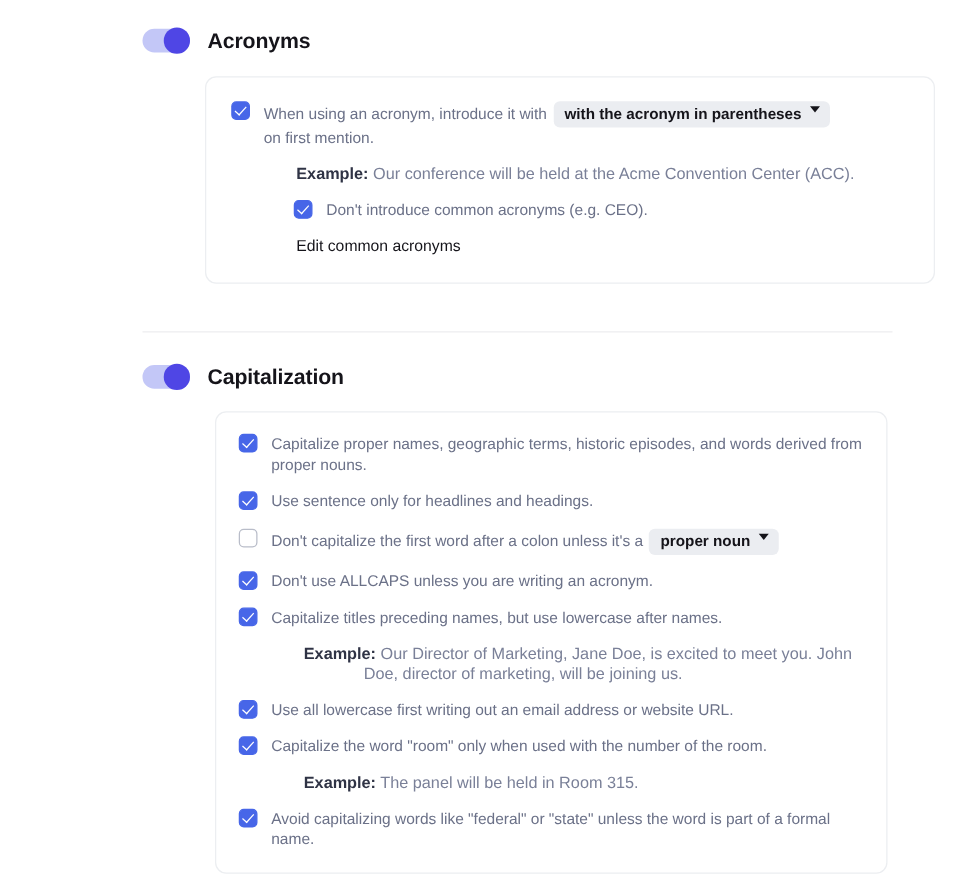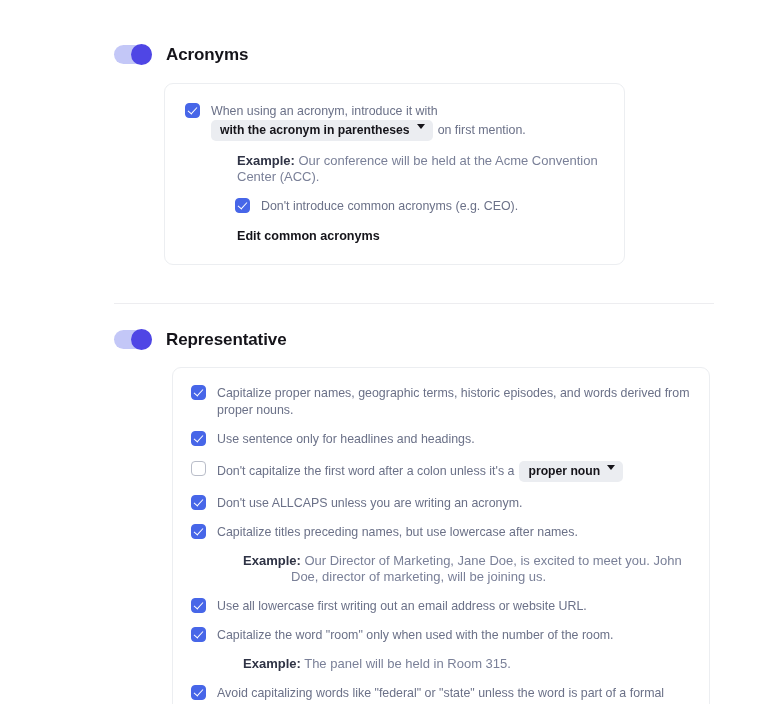--- a/index.html
+++ b/index.html
@@ -18,21 +18,20 @@
   .page {
     position: relative;
     width: 764px;
     height: 704px;
     background: #ffffff;
   }
 
   
   .section {
     padding: 0;
-    margin-top: 22px;
   }
   .section-header {
     display: flex;
     align-items: center;
     gap: 14px;
     padding-left: 114px;
   }
 
   
   .toggle {
@@ -70,21 +69,21 @@
 
   
   .card {
     border: 1px solid #eceef1;
     border-radius: 9px;
     background: #ffffff;
     box-sizing: border-box;
   }
   .card-acronyms {
     margin: 18px 0 0 164px;
-    width: 461px;
+    width: 584px;
     padding: 18px 20px 20px 20px;
   }
   .card-capitalization {
     margin: 17px 0 0 172px;
     width: 538px;
     padding: 16px 18px 18px 18px;
   }
 
   
   .rule-row {
@@ -183,21 +182,21 @@
     padding-left: 48px;
     text-indent: -48px;
   }
   .example-room {
     margin-left: 52px;
   }
 
   
   .action-link {
     font-size: 12.6px;
-    font-weight: 700;
+    font-weight: 400;
     color: #15141a;
     margin-left: 52px;
     cursor: pointer;
     display: inline-block;
   }
 
   
   .divider {
     height: 1px;
     background: #ededf0;
@@ -258,21 +257,21 @@
 
   <div class="divider"></div>
 
   <div class="section" style="margin-top:25px;">
 
     <div class="section-header">
       <div class="toggle">
         <div class="track"></div>
         <div class="knob"></div>
       </div>
-      <div class="section-title">Representative</div>
+      <div class="section-title">Capitalization</div>
     </div>
 
     <div class="card card-capitalization">
 
       <div class="rule-row">
         <div class="checkbox on"></div>
         <div class="rule-text">
           <span class="txt">Capitalize proper names, geographic terms, historic episodes, and words derived from proper nouns.</span>
         </div>
       </div>

